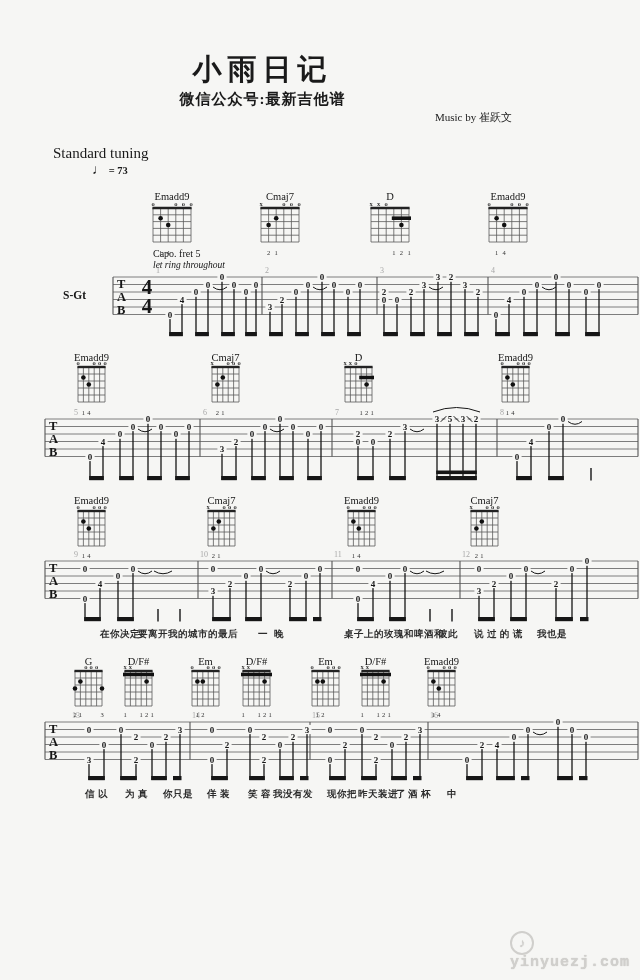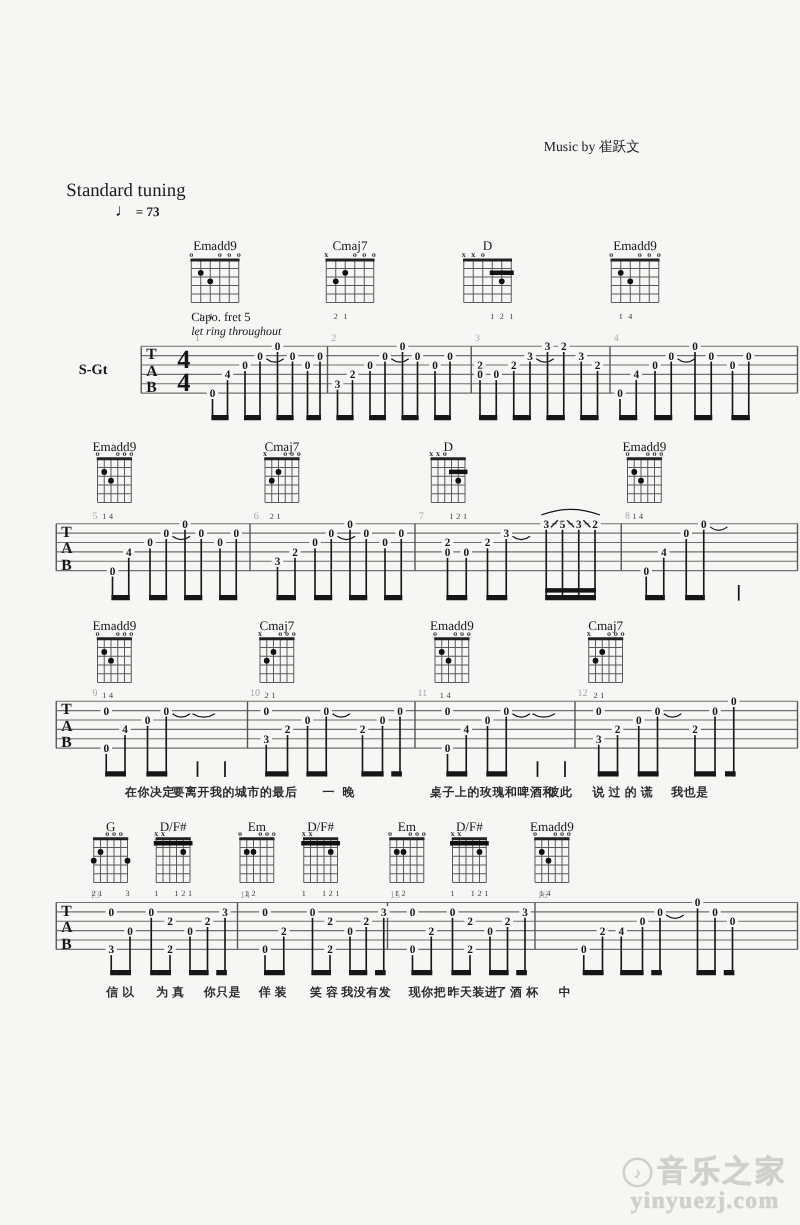--- a/index.html
+++ b/index.html
@@ -13,26 +13,28 @@
   #tuning{left:53px;top:145px;font-size:15px;}
   #tempo{left:66px;top:162px;font-size:10.5px;font-weight:bold;margin-left:26px;}
   #tempo .glyph{font-size:14px;font-weight:normal;}
   #score{position:absolute;left:0;top:0;}
   #watermark{position:absolute;right:10px;bottom:10px;text-align:center;color:#d0cfcc;
              text-shadow:0 0 1px #c2c1be;line-height:1.02;}
   #wm-row{display:flex;align-items:center;gap:4px;}
   #wm-logo{width:20px;height:20px;border:2px solid #d0cfcc;border-radius:50%;
            display:flex;align-items:center;justify-content:center;font-size:12px;}
   #wm-main{font-size:24px;font-weight:bold;letter-spacing:2px;font-family:"Liberation Sans",sans-serif;}
-  #wm-url{font-size:19px;font-weight:bold;font-family:Liberation Serif, serif;letter-spacing:1px;}
+  #wm-url{font-size:15px;font-weight:bold;font-family:Liberation Mono, monospace;letter-spacing:1px;}
 </style>
 </head>
 <body>
 
 <div class="page">
+  <div class="hdr" id="title">小雨日记</div>
+  <div class="hdr" id="subtitle">微信公众号:最新吉他谱</div>
   <div class="hdr" id="credit">Music by 崔跃文</div>
   <div class="hdr" id="tuning">Standard tuning</div>
   <div class="hdr" id="tempo"><span class="glyph">♩</span> <span>= 73</span></div>
 
   <svg id="score" width="640" height="980">
       <line x1="113" y1="277" x2="638" y2="277" stroke="#6f6f6f" stroke-width="0.9"></line>
       <line x1="113" y1="284.5" x2="638" y2="284.5" stroke="#6f6f6f" stroke-width="0.9"></line>
       <line x1="113" y1="292" x2="638" y2="292" stroke="#6f6f6f" stroke-width="0.9"></line>
       <line x1="113" y1="299.5" x2="638" y2="299.5" stroke="#6f6f6f" stroke-width="0.9"></line>
       <line x1="113" y1="307" x2="638" y2="307" stroke="#6f6f6f" stroke-width="0.9"></line>
@@ -988,17 +990,16 @@
       <text x="408" y="797" font-size="9.5" fill="#2b2b2b" font-family="&quot;Liberation Serif&quot;, serif" text-anchor="start" font-weight="600" font-style="normal" letter-spacing="0.5">酒</text>
       <text x="421" y="797" font-size="9.5" fill="#2b2b2b" font-family="&quot;Liberation Serif&quot;, serif" text-anchor="start" font-weight="600" font-style="normal" letter-spacing="0.5">杯</text>
       <text x="447" y="797" font-size="9.5" fill="#2b2b2b" font-family="&quot;Liberation Serif&quot;, serif" text-anchor="start" font-weight="600" font-style="normal" letter-spacing="0.5">中</text>
     </svg>
 
   <div id="watermark">
     <div id="wm-row">
       <div id="wm-logo">
           <span>♪</span>
         </div>
-      <div id="wm-main">音乐之家</div>
     </div>
     <div id="wm-url">yinyuezj.com</div>
   </div>
 </div>
 
 </body></html>

